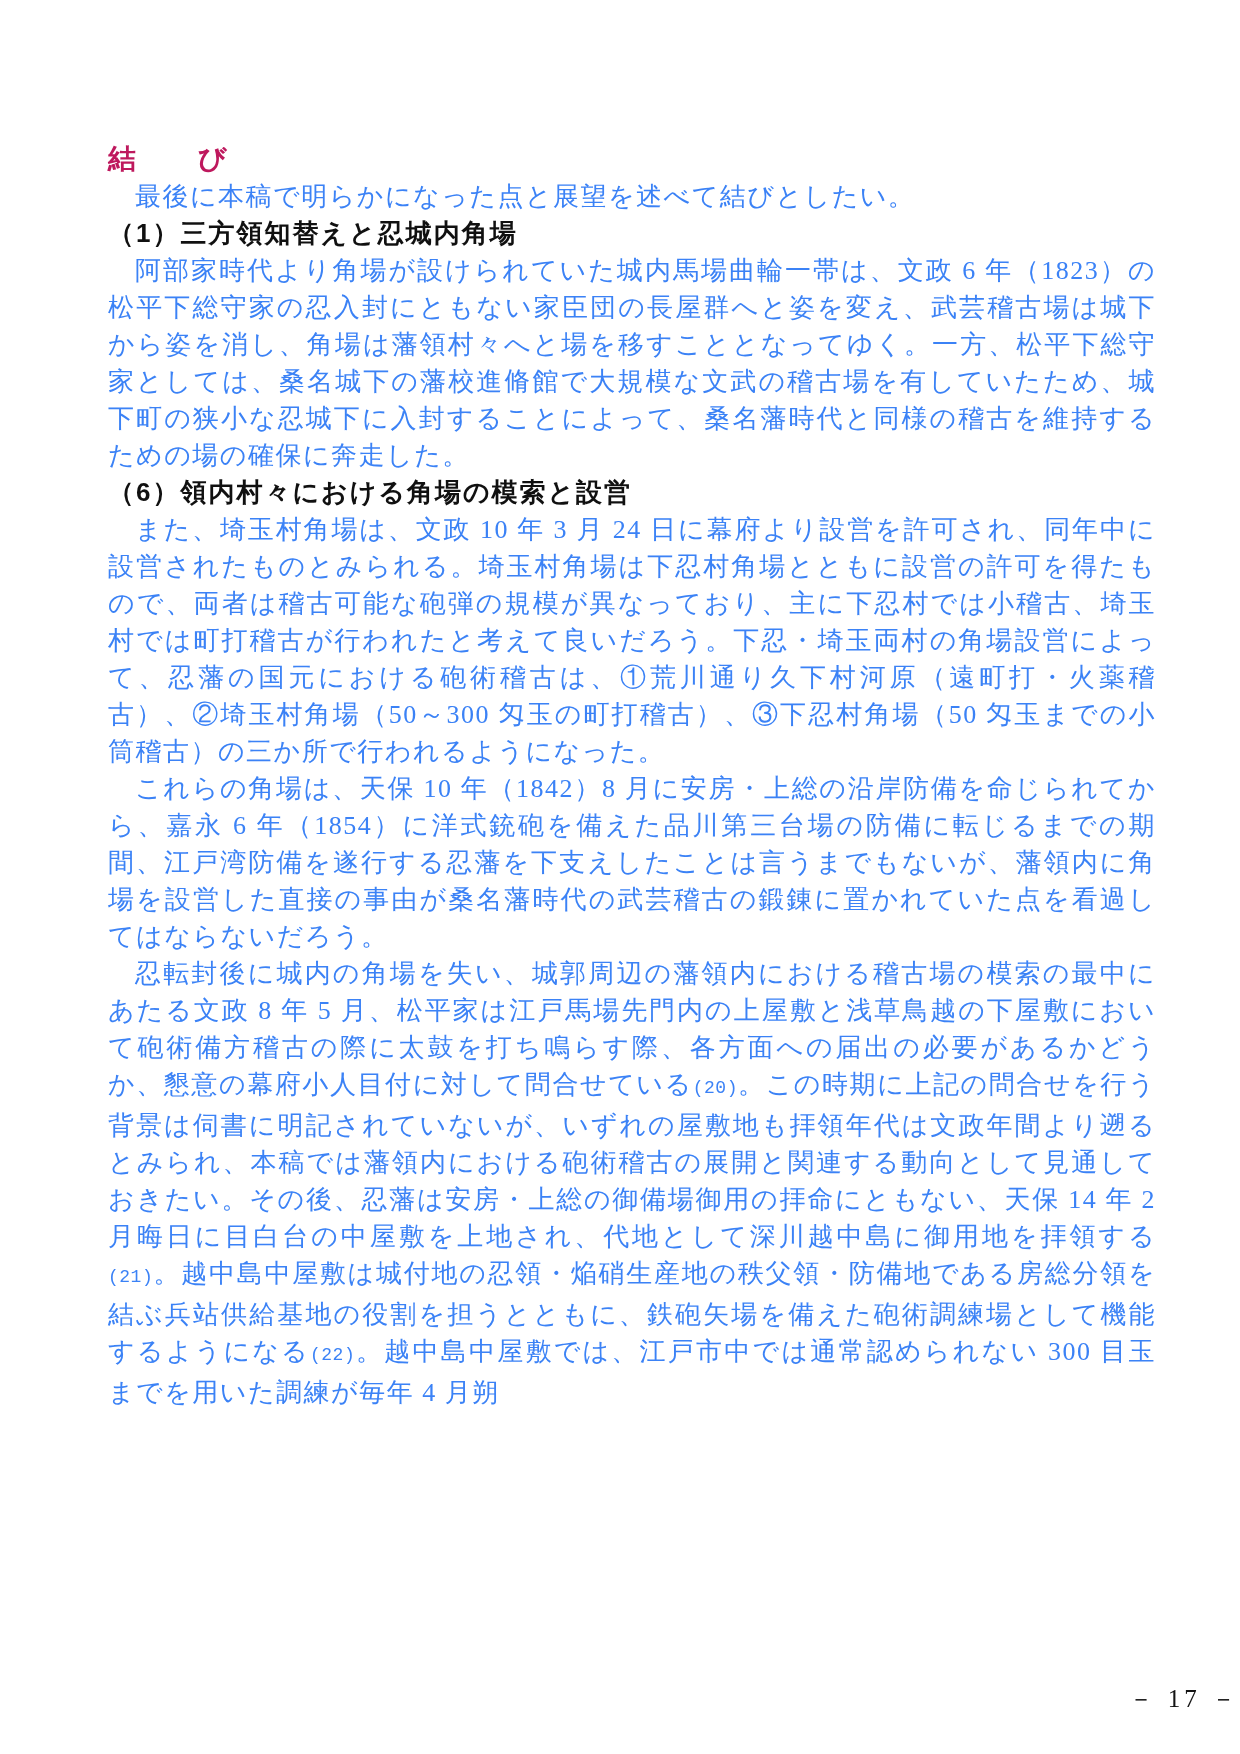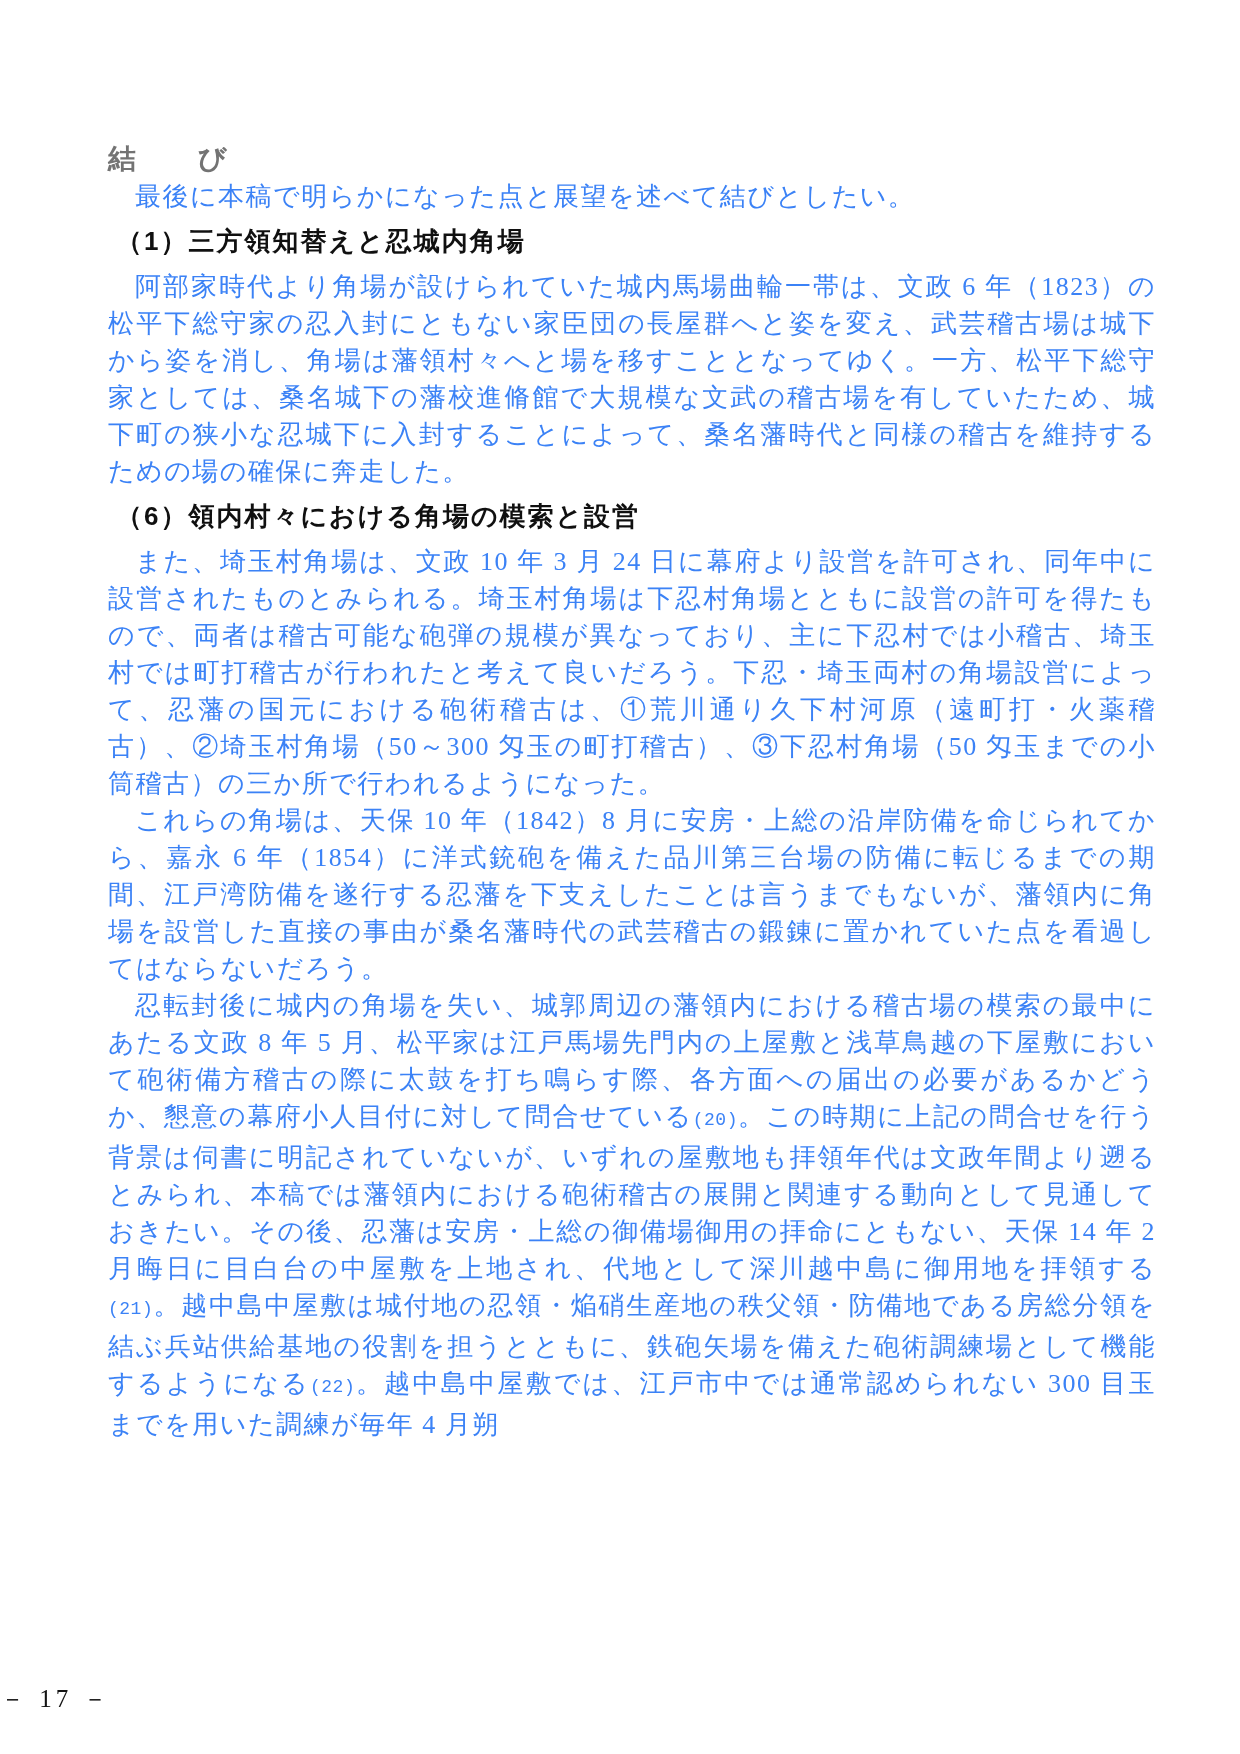--- a/index.html
+++ b/index.html
@@ -29,29 +29,29 @@
     top: 140px;
     width: 1048px;
   }
   .doc-title {
     font-family: "Liberation Sans", "DejaVu Sans", sans-serif;
     font-weight: bold;
     font-size: 28px;
     line-height: 38px;
     letter-spacing: 2px;
     margin: 0;
-    color: #737373;
+    color: #be185d;
   }
   h2.heading {
     font-family: "Liberation Sans", "DejaVu Sans", sans-serif;
     font-weight: bold;
     font-size: 26px;
     line-height: 37px;
     letter-spacing: 2px;
-    margin: 8px;
+    margin: 0;
     color: #101010;
   }
   p.paragraph {
     margin: 0;
     font-size: 26px;
     line-height: 37px;
     letter-spacing: 1.5px;
     text-align: justify;
     text-justify: inter-character;
     text-indent: 27px;
@@ -60,21 +60,21 @@
   .fnref {
     font-size: 18px;
     letter-spacing: 0.5px;
     font-family: Liberation Mono, monospace;
   }
   .page-number {
     position: absolute;
     left: 0;
     top: 1682px;
     width: 1240px;
-    text-align: left;
+    text-align: right;
     font-size: 25px;
     letter-spacing: 4px;
     color: #141414;
   }
 </style>
 </head>
 <body>
 
 <div class="sheet">
   <div class="content">

